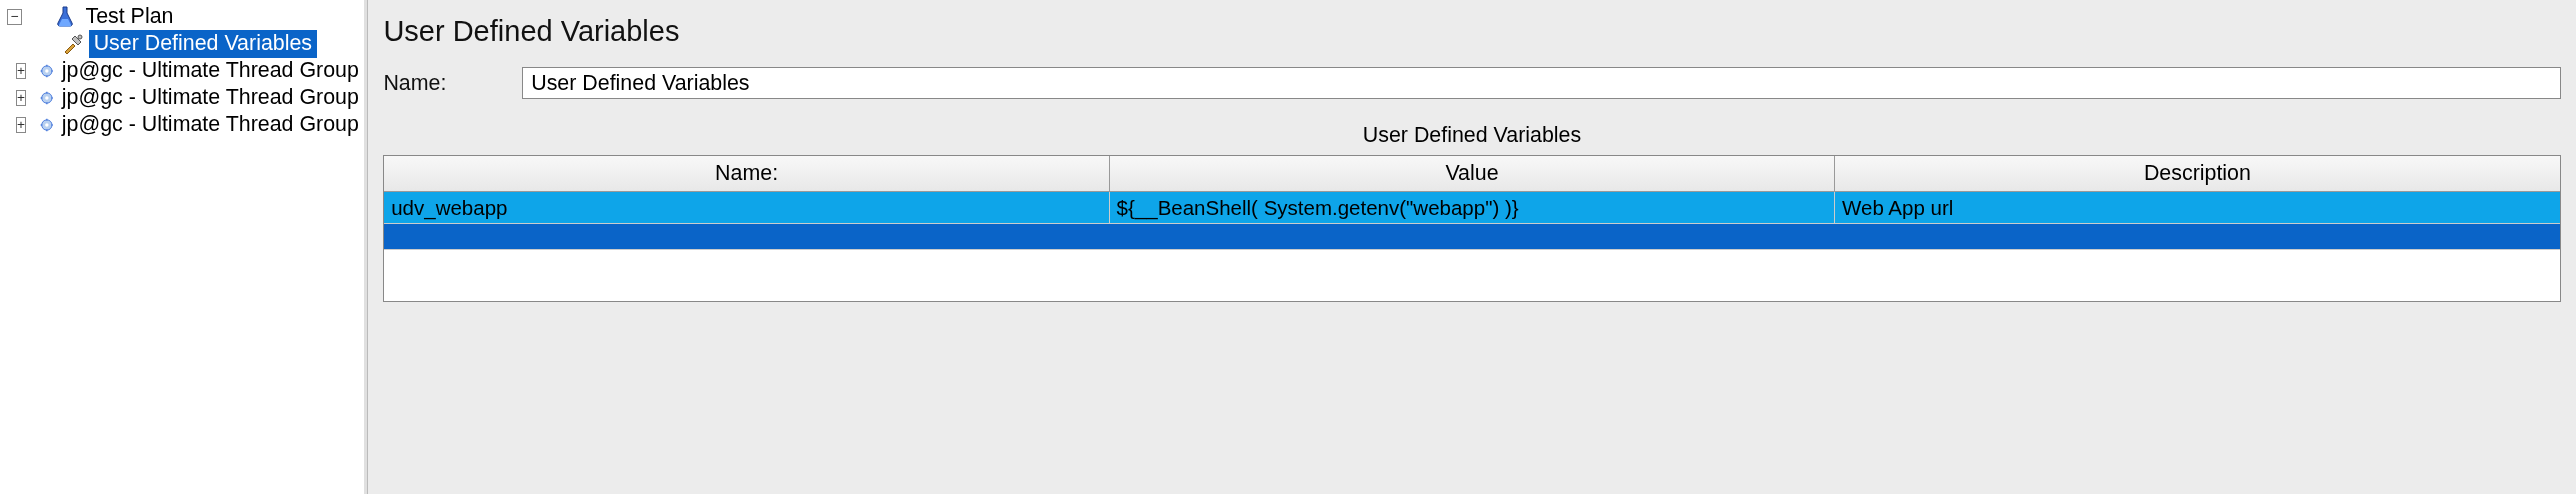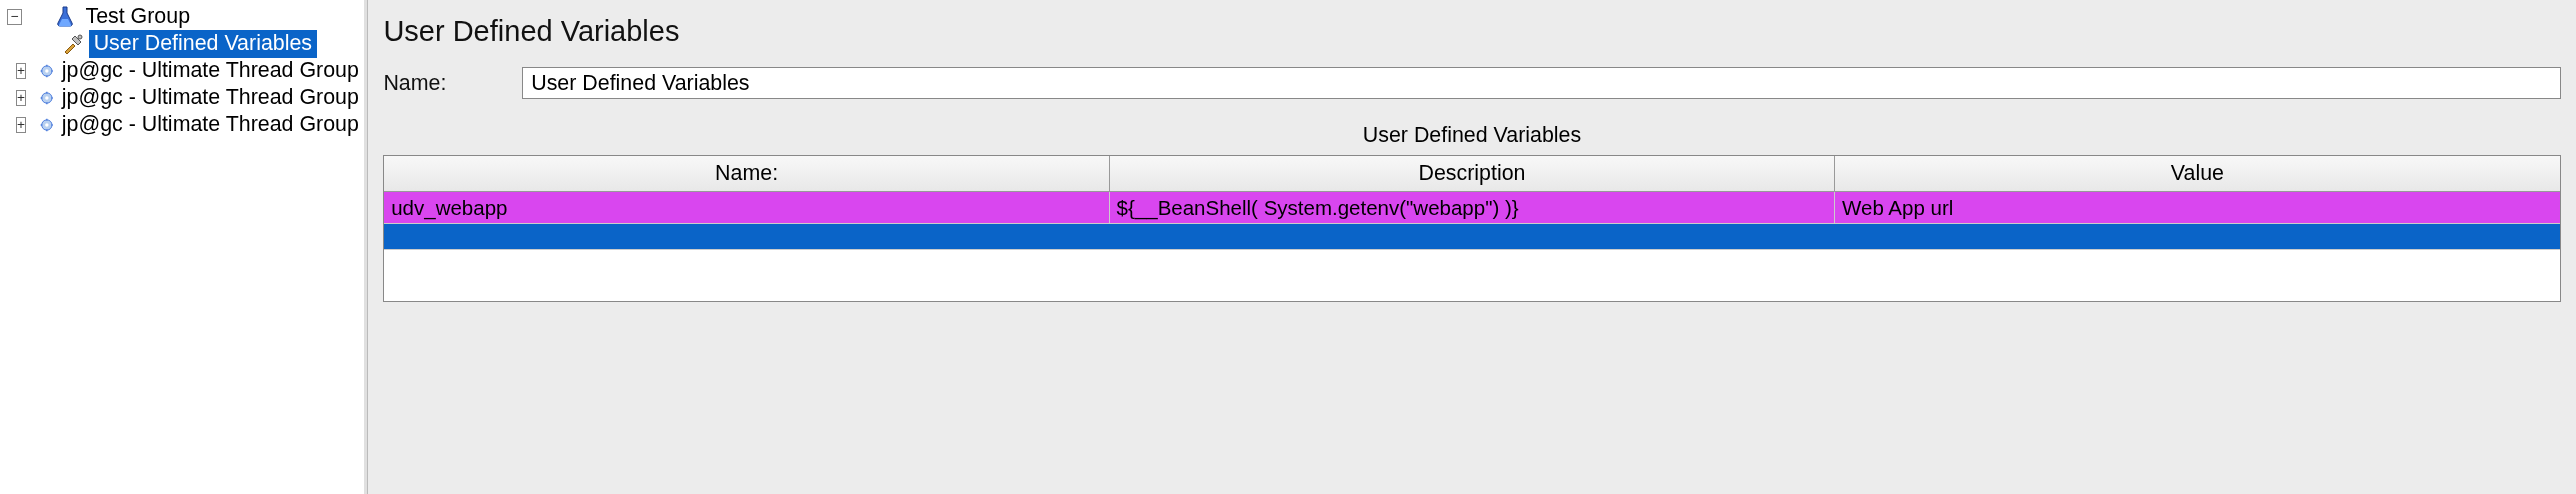--- a/index.html
+++ b/index.html
@@ -106,21 +106,21 @@
     flex: 1;
     text-align: center;
     padding: 5.1px 0;
     border-right: 0.9px solid #999;
     font-size: 21.4px;
   }
   .var-head > div:last-child { border-right: none; }
   .var-row {
     display: flex;
     border-bottom: 0.9px solid #ccc;
-    background: #d946ef;
+    background: #0ea5e9;
   }
   .var-row > div {
     flex: 1;
     padding: 3.4px 6.8px;
     border-right: 0.9px solid #ccc;
     font-size: 20.5px;
     white-space: nowrap;
     overflow: hidden;
   }
   .var-row > div:last-child { border-right: none; }
@@ -140,21 +140,21 @@
 <div class="tree-panel">
 
   <div class="tree-row">
     <span class="tree-indent" style="width:3.4px"></span>
     <span class="tree-toggle">−</span>
     <span class="tree-dotspacer"></span>
     <svg class="icon-flask" viewBox="0 0 24 24">
       <path d="M10 2 h4 v6 l5 10 a2 2 0 0 1 -1.8 3 H6.8 a2 2 0 0 1 -1.8 -3 l5 -10 z" fill="#3a6fd8" stroke="#1a3a88" stroke-width="1"></path>
       <path d="M9 14 h6 l3 6 a1 1 0 0 1 -1 1.5 H7 a1 1 0 0 1 -1 -1.5 z" fill="#6fa8ff"></path>
     </svg>
-    <span class="tree-label">Test Group</span>
+    <span class="tree-label">Test Plan</span>
   </div>
 
   <div class="tree-row">
     <span class="tree-indent" style="width:39px"></span>
     <span style="width:15.4px"></span>
     <svg class="icon-tools" viewBox="0 0 24 24">
       <path d="M4 20 l8 -8 l2 2 l-8 8 z" fill="#d8a13a" stroke="#8a5a10"></path>
       <path d="M14 4 l6 6 l-3 3 l-6 -6 z" fill="#c0c0c0" stroke="#555"></path>
       <circle cx="19" cy="5" r="2" fill="#c0c0c0" stroke="#555"></circle>
     </svg>
@@ -222,22 +222,22 @@
     <div class="form-label">Name:</div>
     <input class="form-input" value="User Defined Variables" style="">
   </div>
 
 
   <div class="section-title">User Defined Variables</div>
 
   <div class="var-table">
     <div class="var-head">
       <div>Name:</div>
+      <div>Value</div>
       <div>Description</div>
-      <div>Value</div>
     </div>
     <div class="var-row">
       <div>udv_webapp</div>
       <div>${__BeanShell( System.getenv("webapp") )}</div>
       <div>Web App url</div>
     </div>
     <div class="var-row empty-selected">
       <div></div>
         <div></div>
         <div></div>

